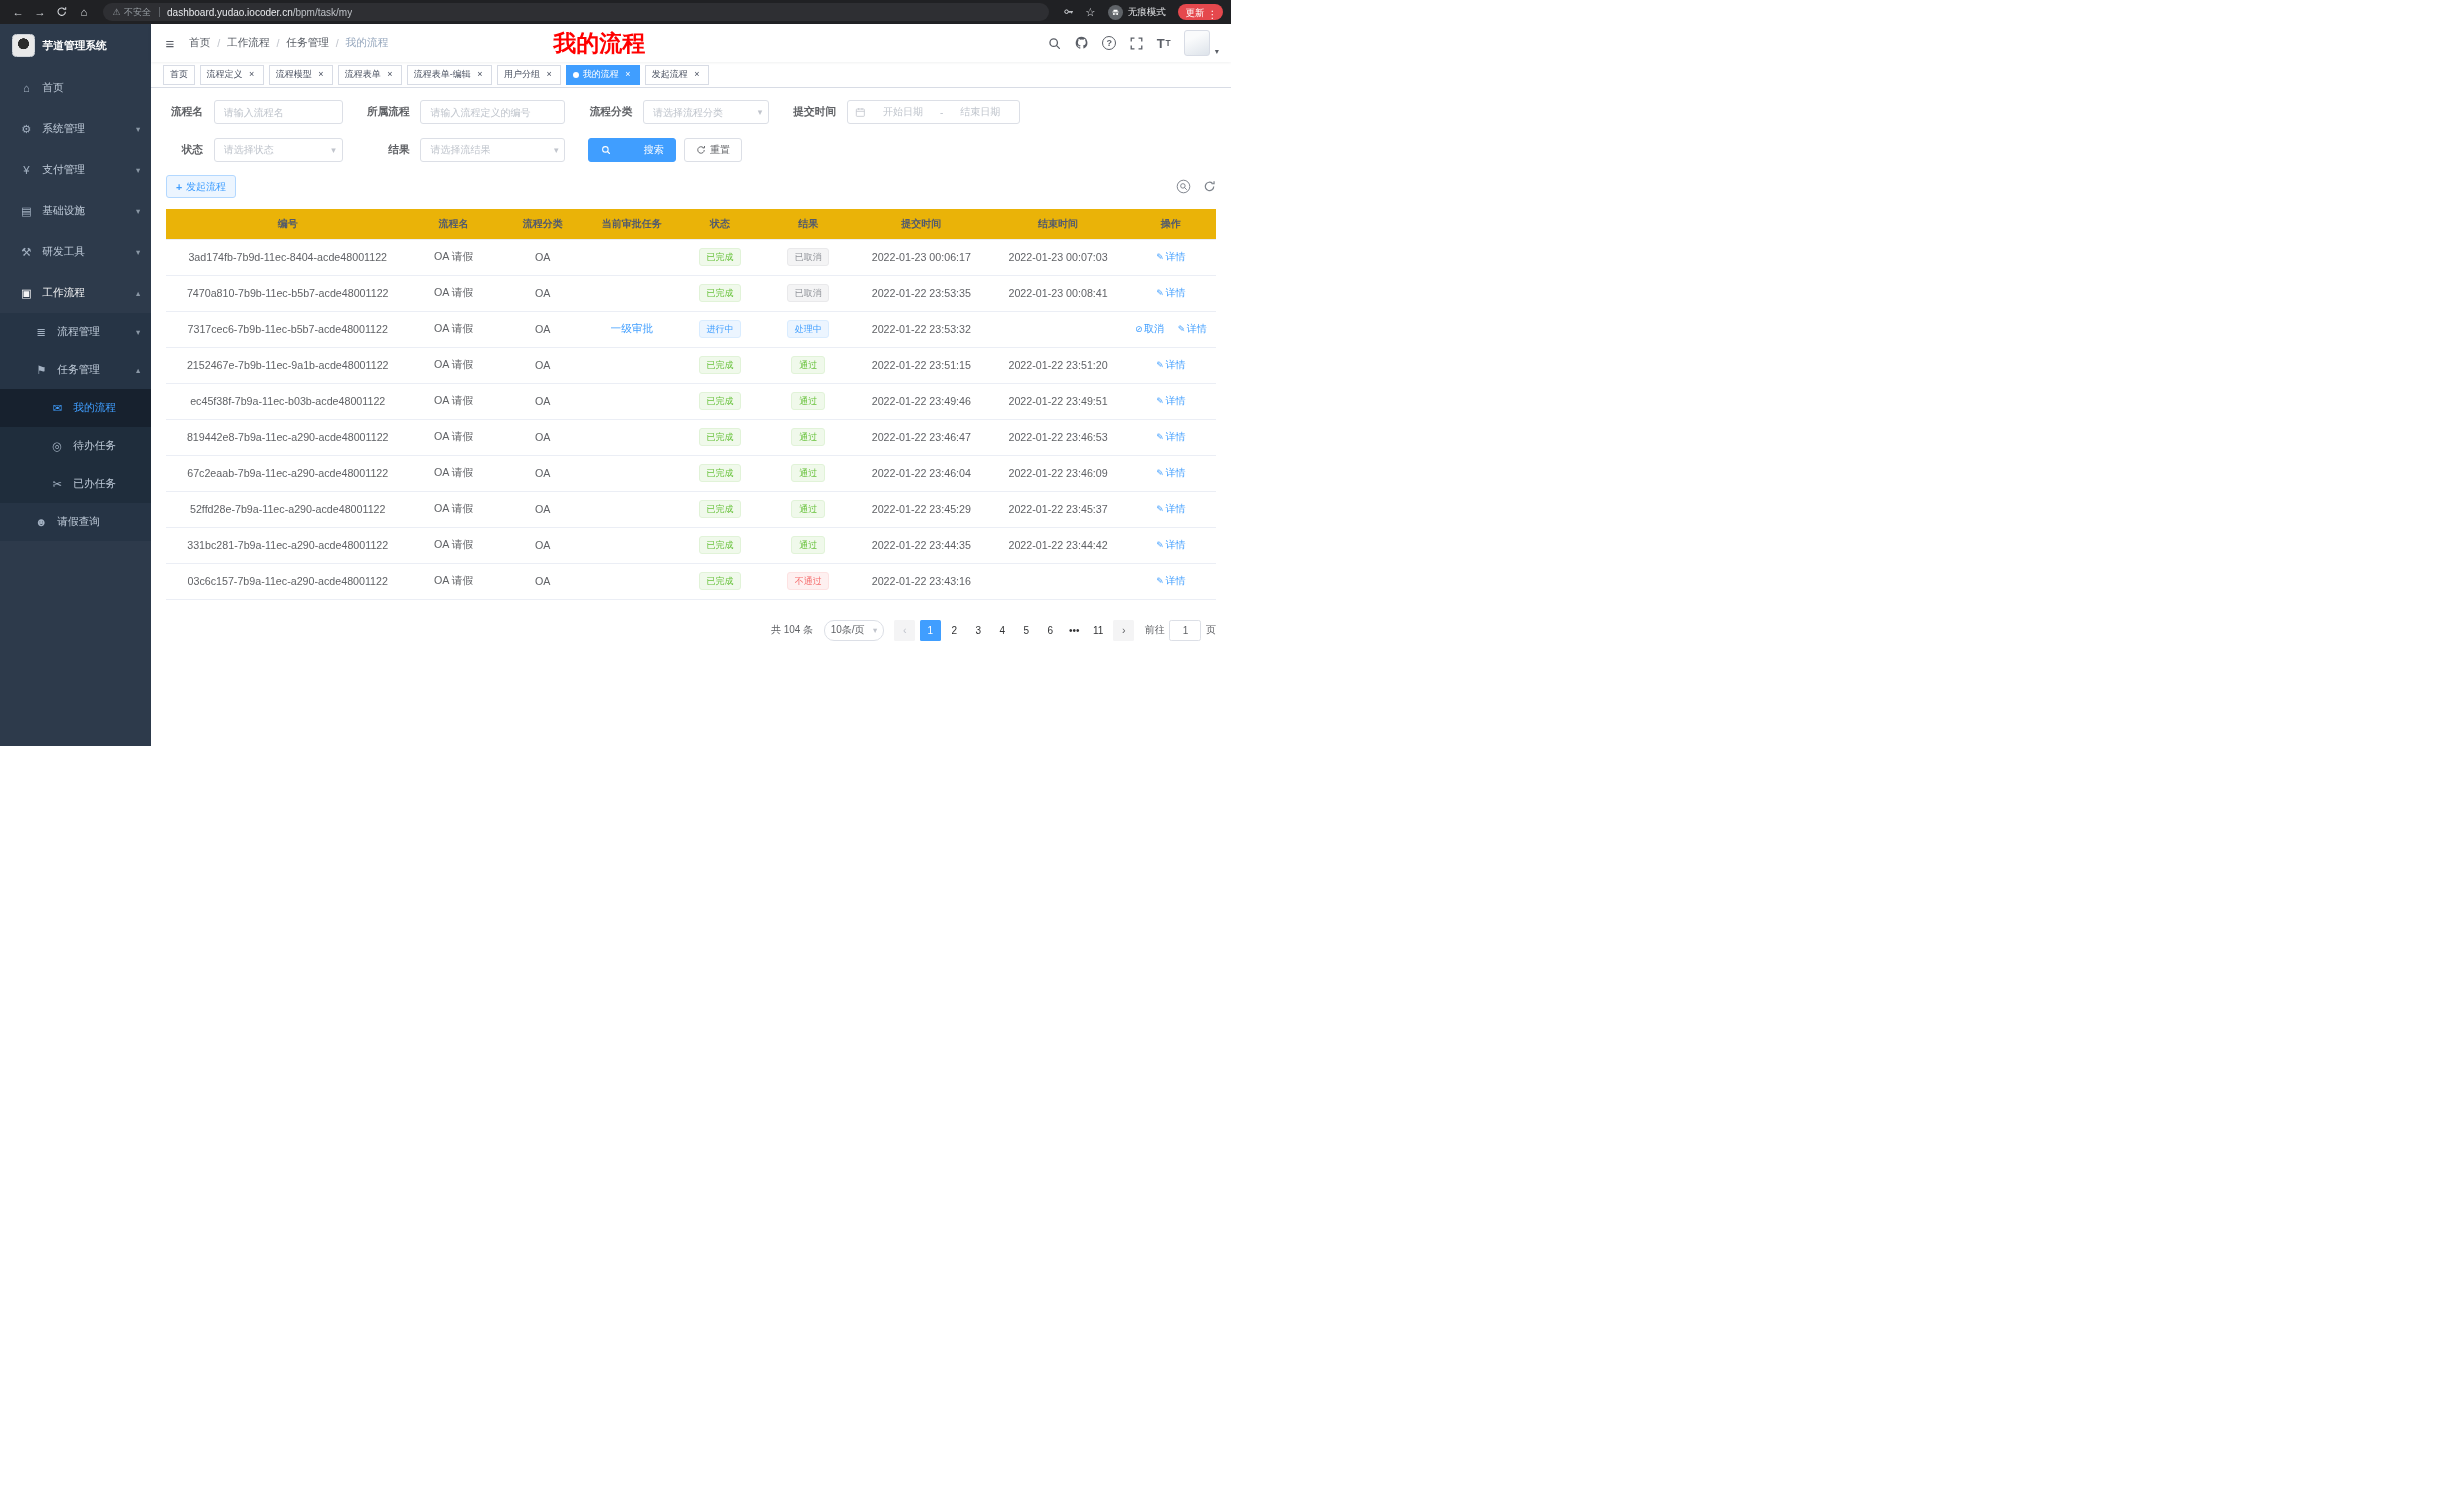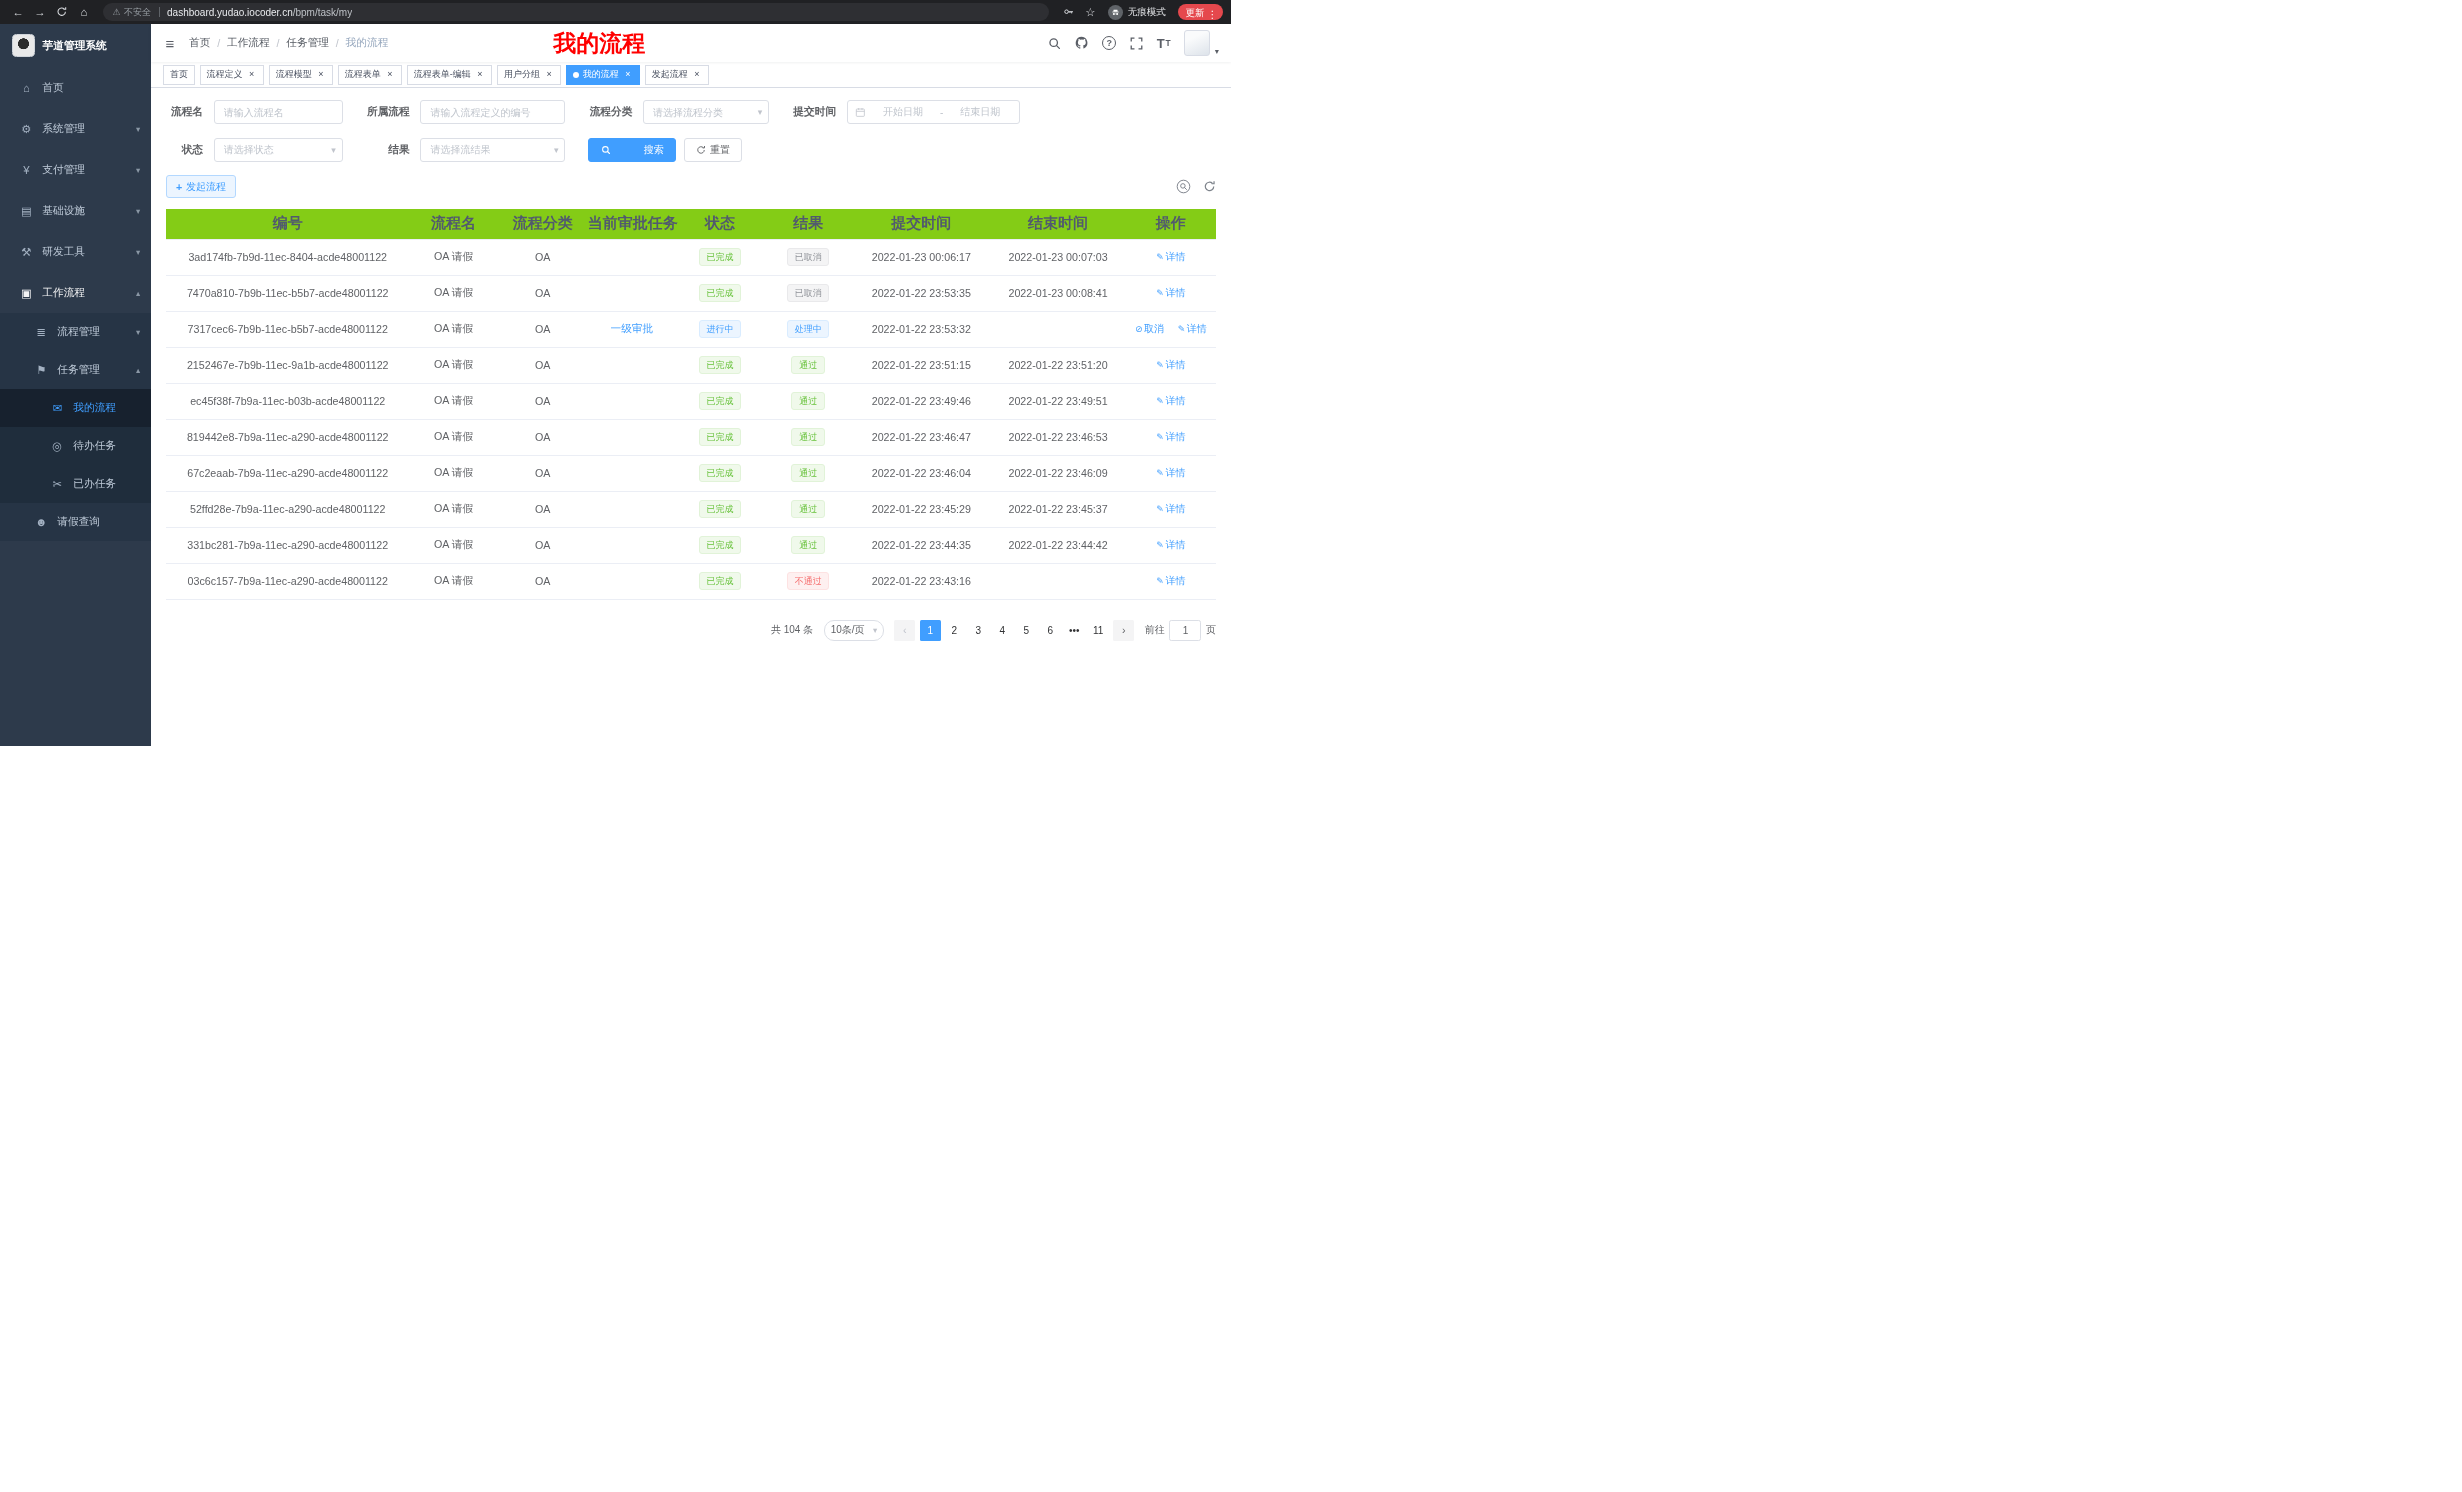--- a/index.html
+++ b/index.html
@@ -109,21 +109,21 @@
   .btn.primary { background:#409eff; border-color:#409eff; color:#fff; margin-right:7.6px;gap:33px; }
   .btn.create { height:23px; padding:0 9px; background:#ecf5ff; border:0.8px solid #b3d8ff; color:#409eff; }
   .btn.create .plus { font-size:10.7px; font-weight:700; }
 
   .action-row { display:flex; align-items:center; margin-bottom:10.7px; }
   .right-tools { margin-left:auto; display:flex; align-items:center; gap:12px; color:#7d838b; }
   .tool { cursor:pointer; display:inline-flex; }
 
   
   table.grid { width:100%; border-collapse:collapse; table-layout:fixed; }
-  .grid th { height:30px; background:#84cc16; color:#515a6e; font-weight:700; font-size:15px;
+  .grid th { height:30px; background:#eab308; color:#515a6e; font-weight:700; font-size:10px;
              border-bottom:0.8px solid #ebeef5; text-align:center; white-space:nowrap; }
   .grid td { height:36px; border-bottom:0.8px solid #ebeef5; color:#606266; font-size:10.7px;
              text-align:center; white-space:nowrap; overflow:hidden; text-overflow:ellipsis; }
   .task-link { color:#409eff; cursor:pointer; }
   .tag { display:inline-block; height:18px; line-height:16.7px; padding:0 6.8px; border-radius:3px;
          font-size:9px; border:0.8px solid transparent; }
   .tag.success { background:#f0f9eb; border-color:#e1f3d8; color:#67c23a; }
   .tag.info    { background:#f4f4f5; border-color:#e9e9eb; color:#909399; }
   .tag.primary { background:#ecf5ff; border-color:#d9ecff; color:#409eff; }
   .tag.danger  { background:#fef0f0; border-color:#fde2e2; color:#f56c6c; }

